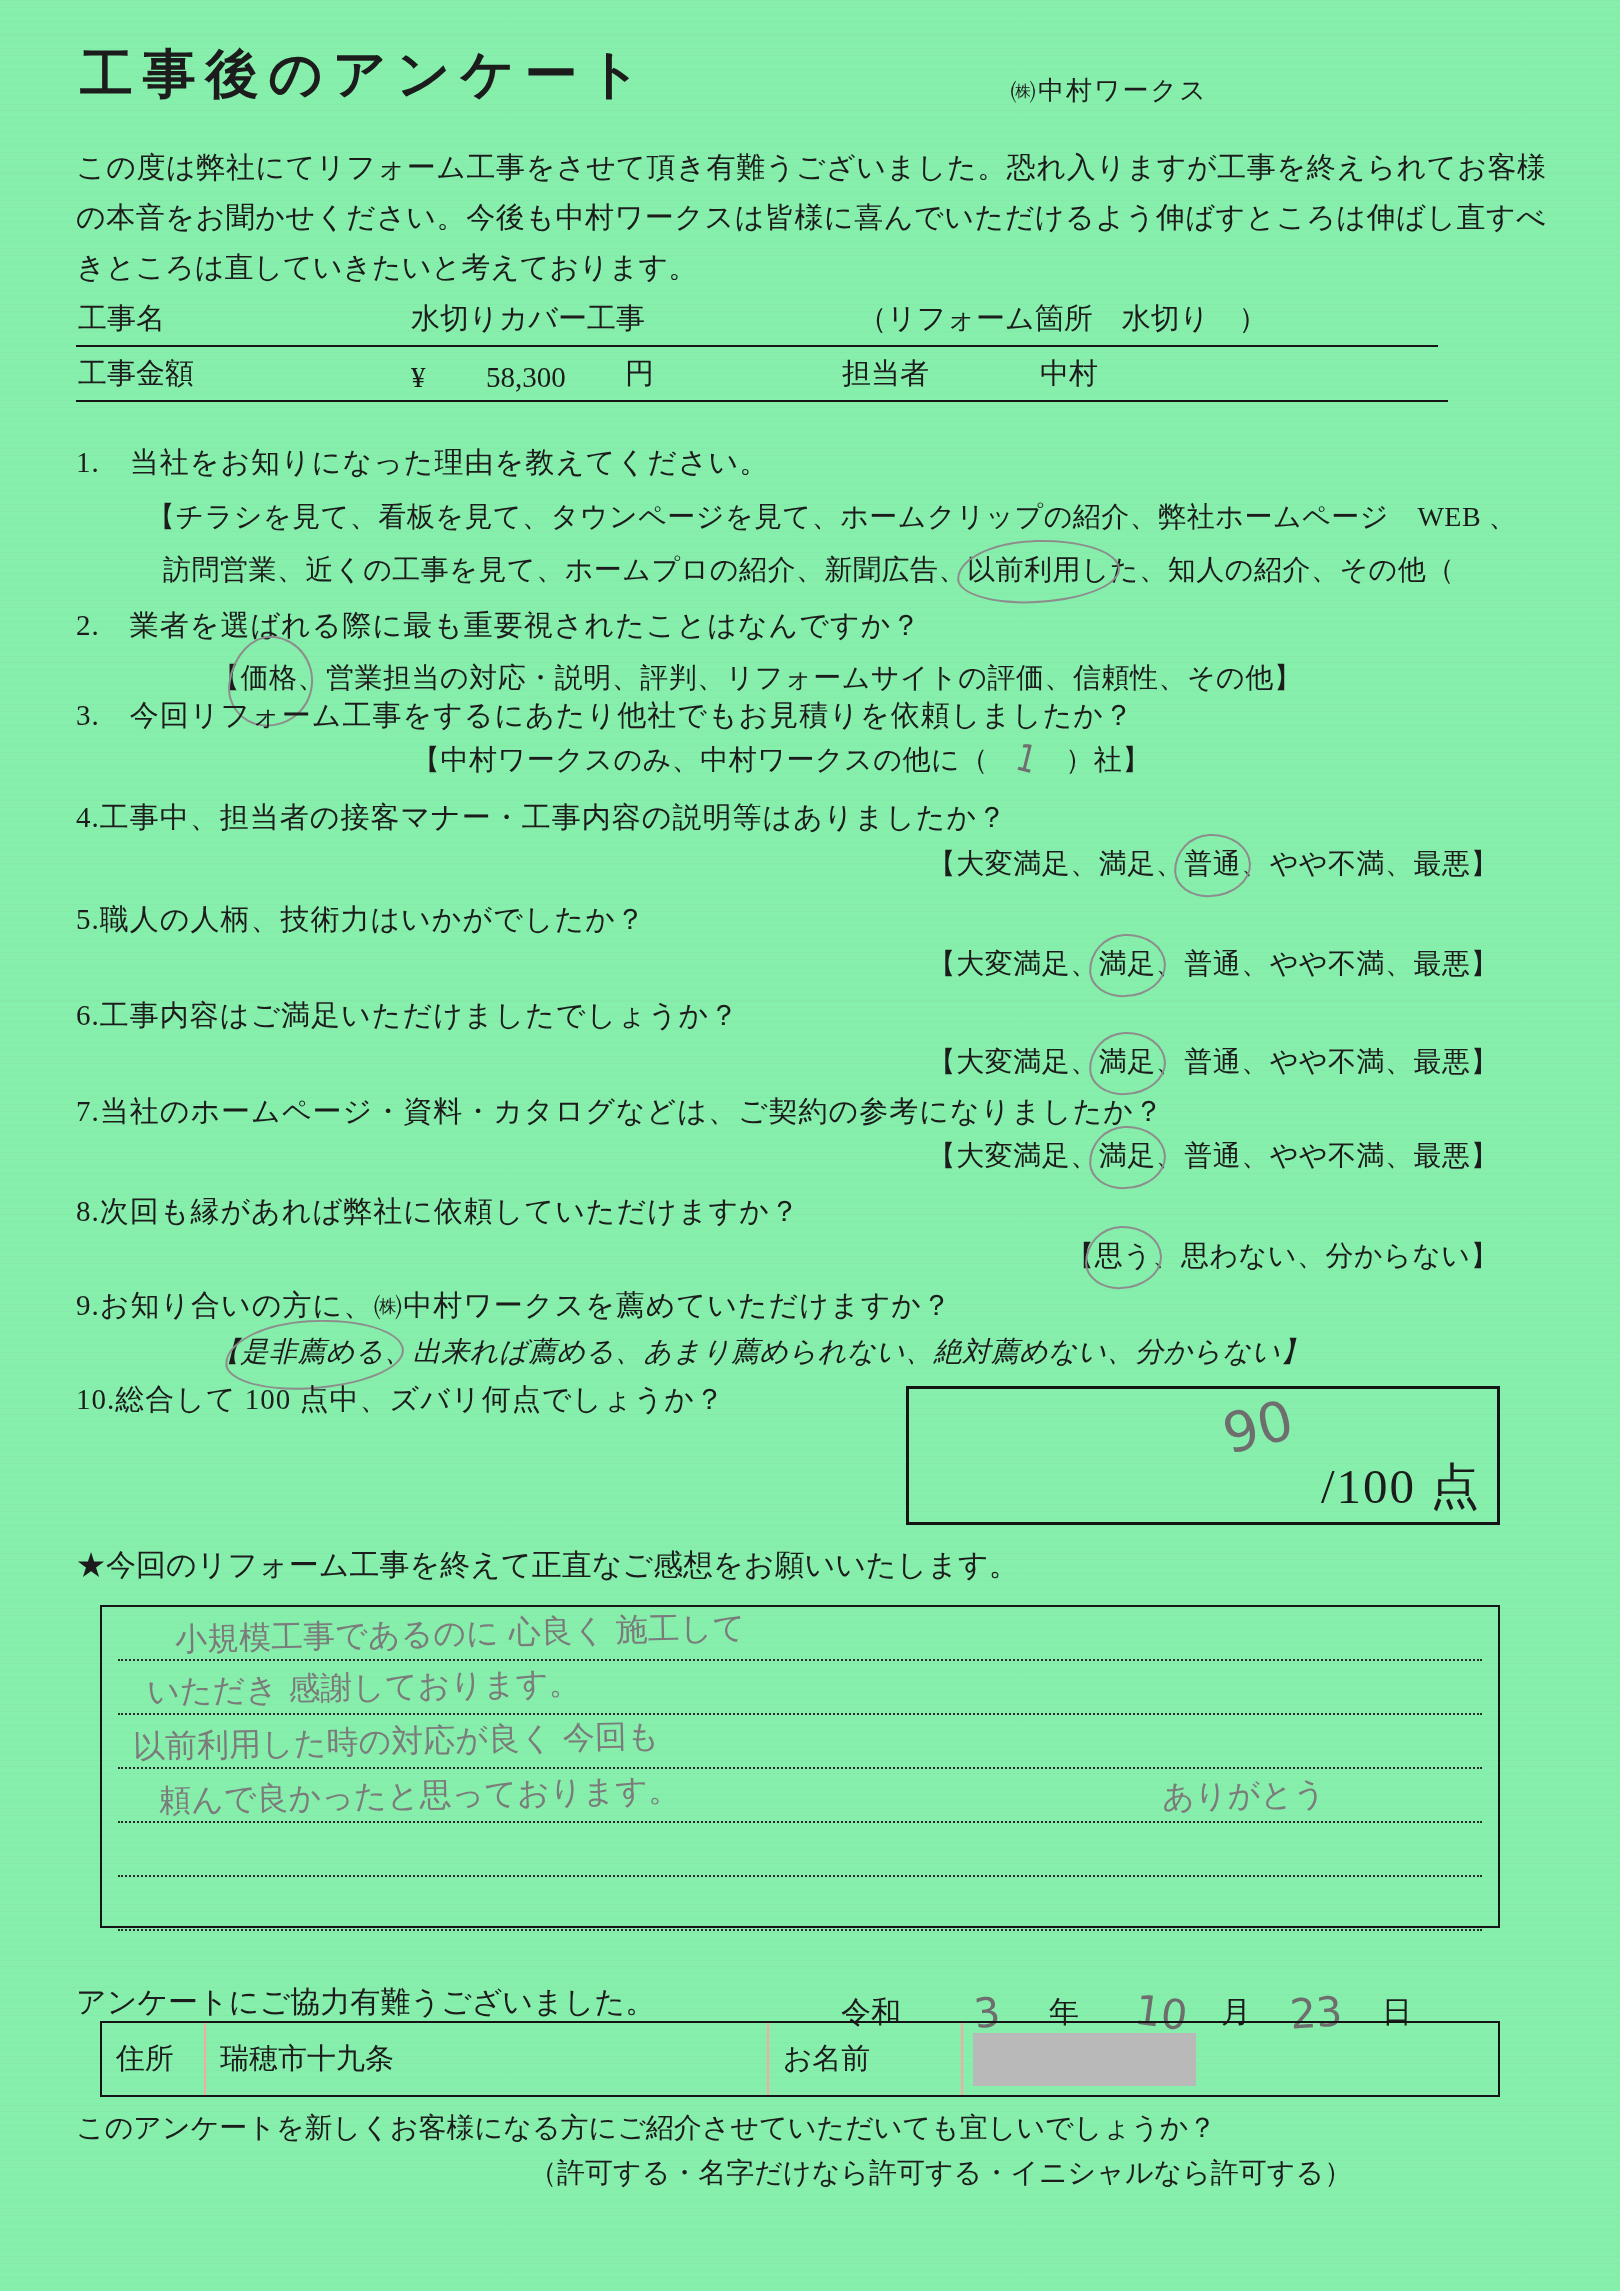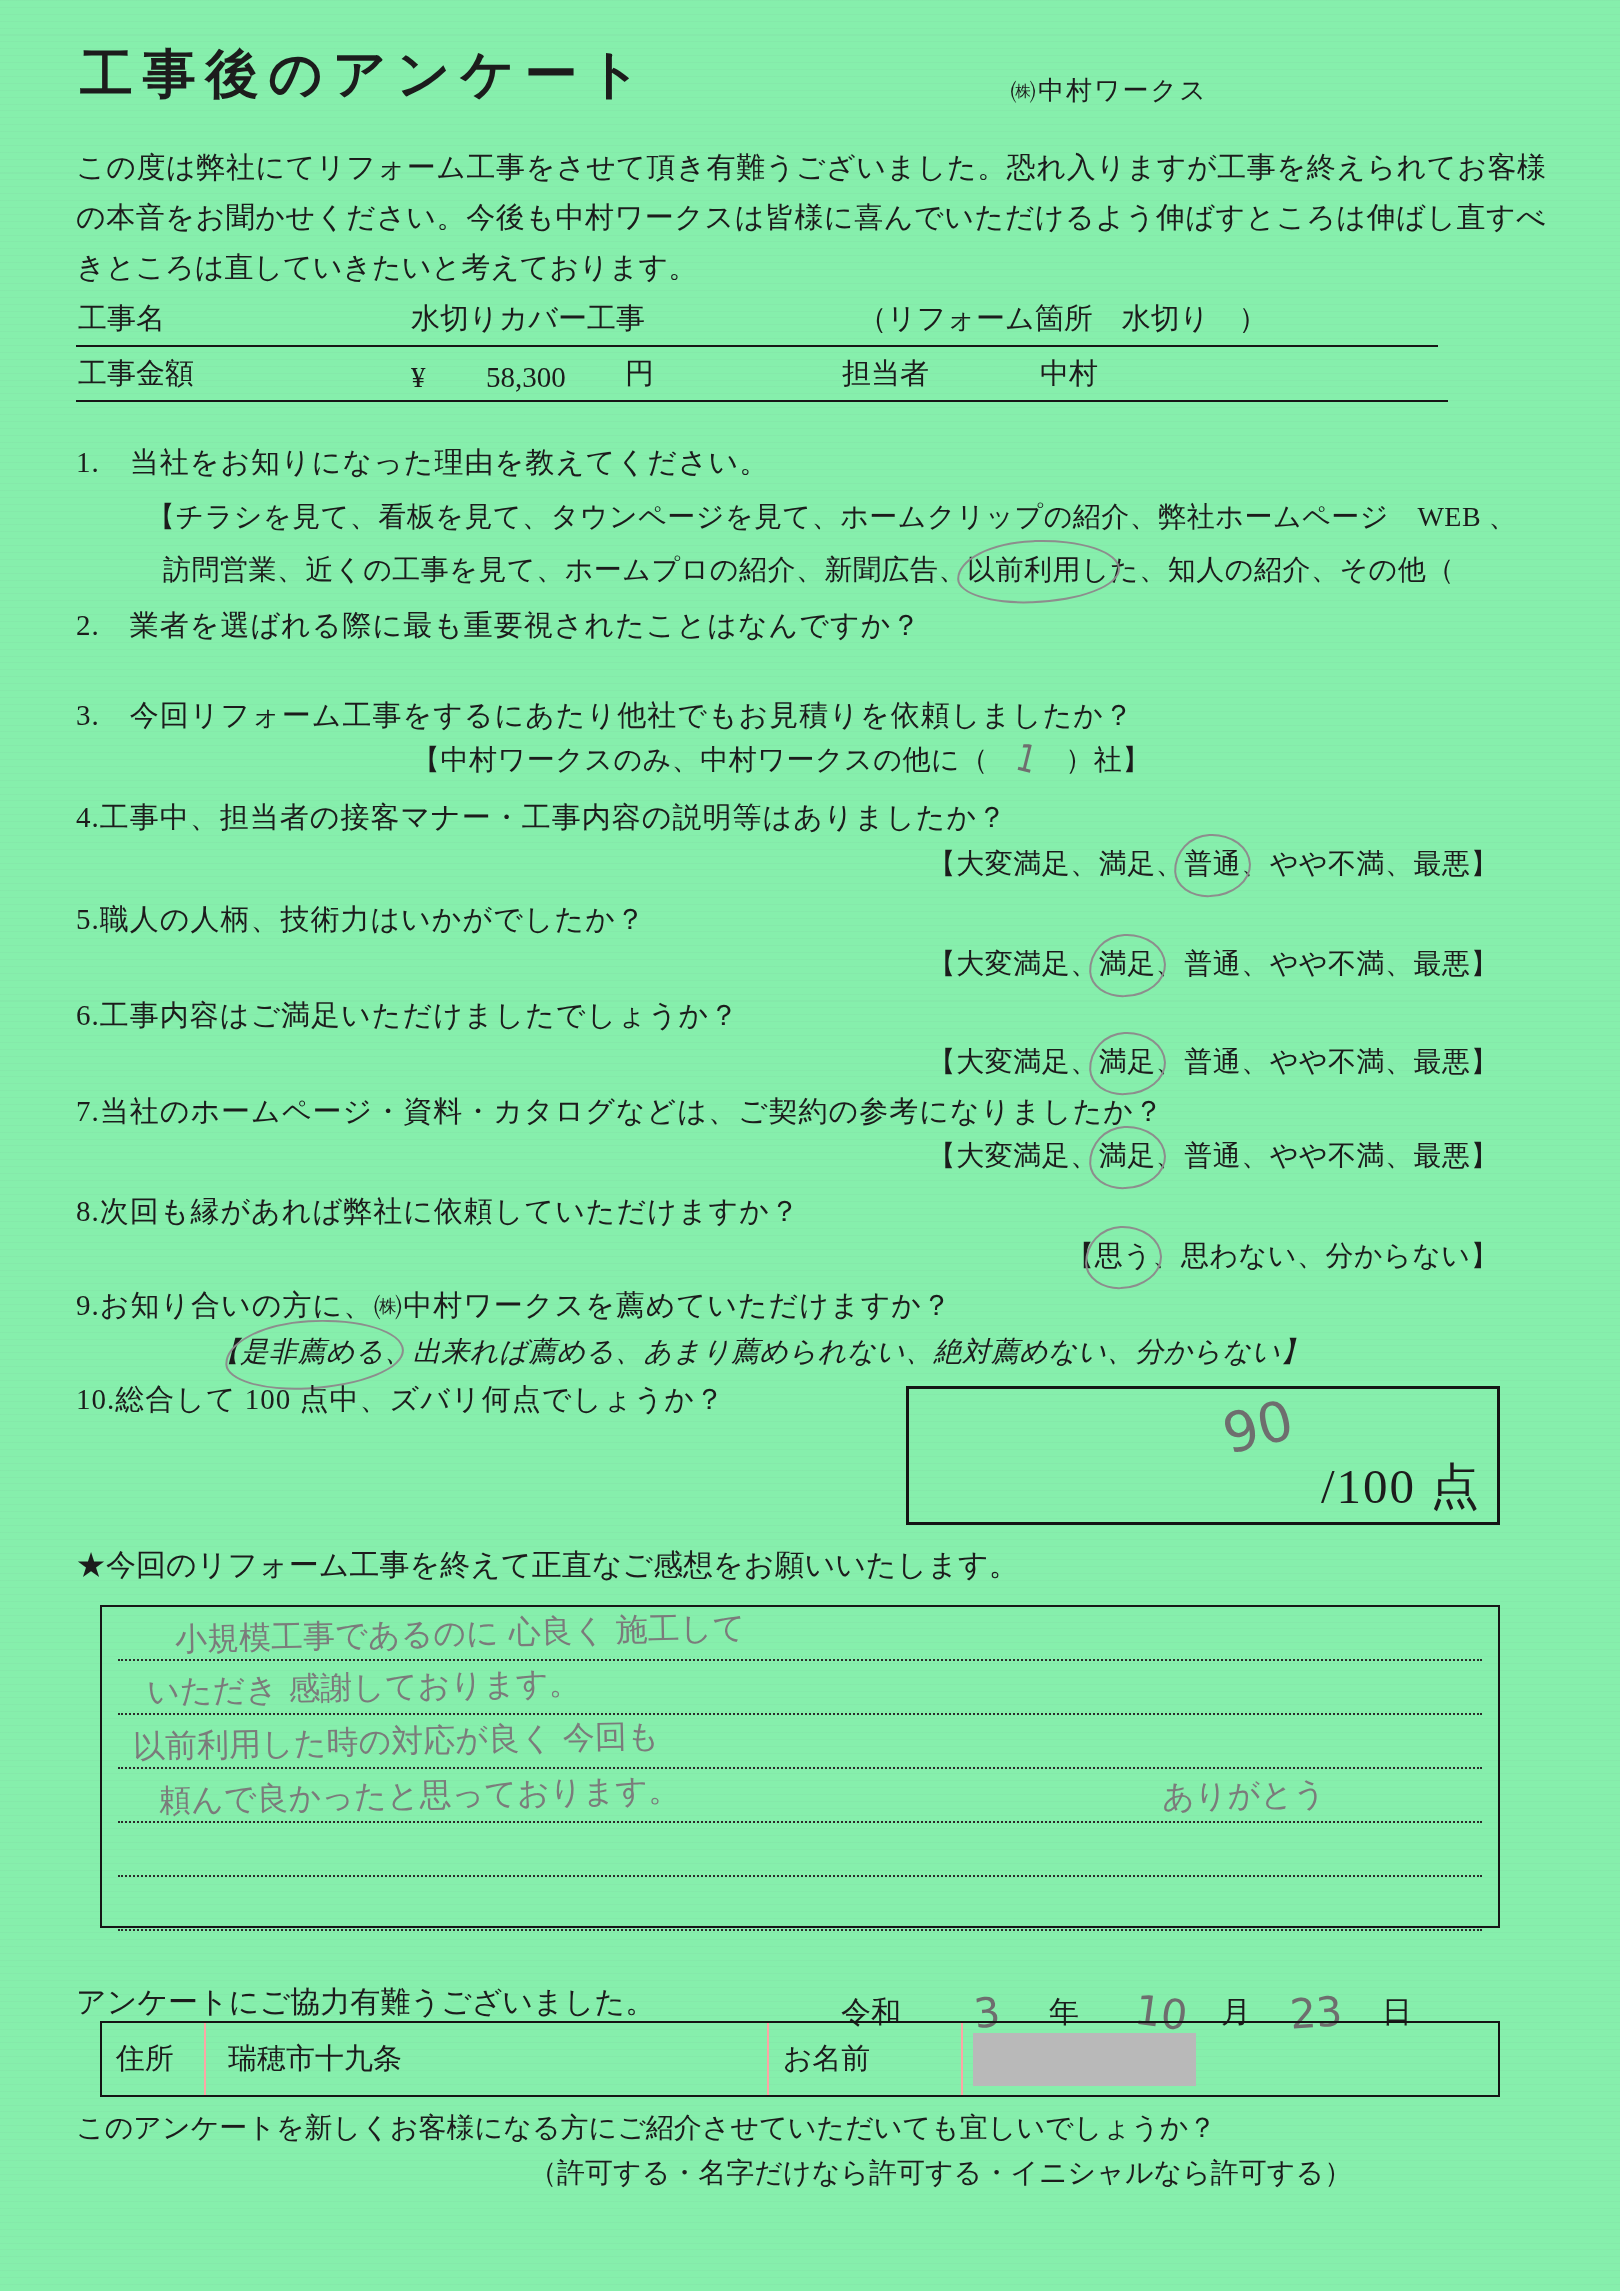--- a/index.html
+++ b/index.html
@@ -77,20 +77,23 @@
     </div>
   </div>
 
   <div class="abs qline" style="top:443px;left:76px;">1.　当社をお知りになった理由を教えてください。</div>
   <div class="abs optline" style="top:498px;left:147px;">【チラシを見て、看板を見て、タウンページを見て、ホームクリップの紹介、弊社ホームページ　WEB 、</div>
   <div class="abs optline" style="top:551px;left:163px;">
     <span>訪問営業、近くの工事を見て、ホームプロの紹介、新聞広告、</span><span class="circled"><span>以前利用し</span></span><span>た、知人の紹介、その他（　　　　　　）】</span>
   </div>
 
   <div class="abs qline" style="top:606px;left:76px;">2.　業者を選ばれる際に最も重要視されたことはなんですか？</div>
+  <div class="abs optline" style="top:659px;left:212px;">
+    <span>【</span><span class="circled c-tall"><span>価格</span></span><span>、営業担当の対応・説明、評判、リフォームサイトの評価、信頼性、その他】</span>
+  </div>
 
   <div class="abs qline" style="top:696px;left:76px;">3.　今回リフォーム工事をするにあたり他社でもお見積りを依頼しましたか？</div>
   <div class="abs optline" style="top:741px;left:412px;">
     <span>【中村ワークスのみ、中村ワークスの他に（　</span><span class="hw hw-slash">1</span><span>　）社】</span>
   </div>
 
   <div class="abs qline" style="top:798px;left:76px;">4.工事中、担当者の接客マナー・工事内容の説明等はありましたか？</div>
   <div class="abs optline opts-right" style="top:845px;">
     <span>【大変満足、満足、</span><span class="circled"><span>普通</span></span><span>、やや不満、最悪】</span>
   </div>
@@ -157,21 +160,21 @@
     <span class="hw dhw" style="left:294px;bottom:5.9px;transform:rotate(8deg);">10</span>
     <span style="left:380px;">月</span>
     <span class="hw dhw" style="left:449px;bottom:5.9px;transform:rotate(-4deg);">23</span>
     <span style="left:541px;">日</span>
   </div>
 
   <div class="atable">
     <div class="acell a-lab bdr" style="width:104px;">
         <span>住所</span>
       </div>
-    <div class="acell bdr" style="width:563px;padding-left:22px;">
+    <div class="acell bdr" style="width:563px;padding-left:14px;">
         <span>瑞穂市十九条</span>
       </div>
     <div class="acell a-lab bdr" style="width:194px;">
         <span>お名前</span>
       </div>
     <div class="acell" style="flex:1;">
         <span class="redact"></span>
       </div>
   </div>
 

